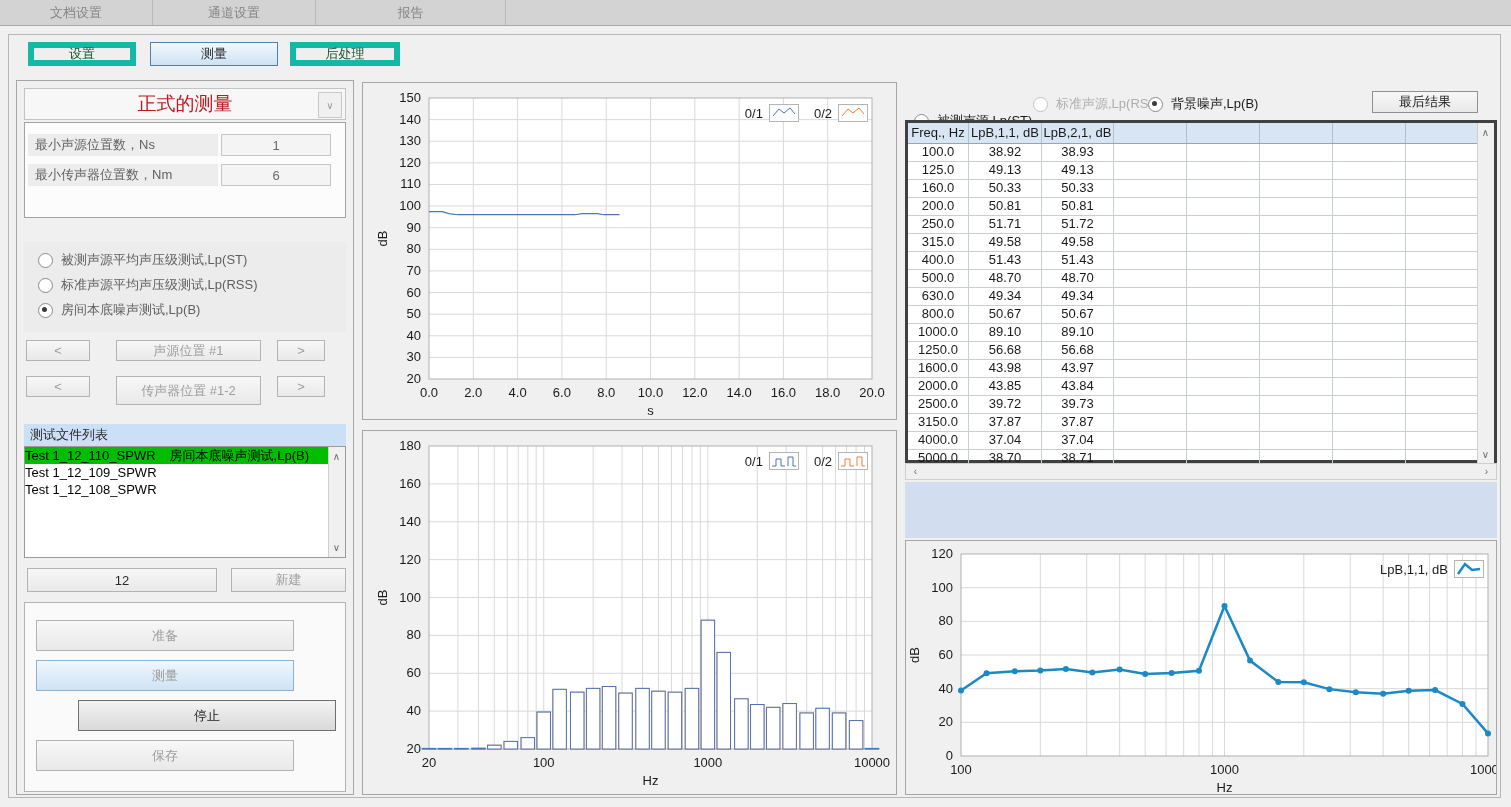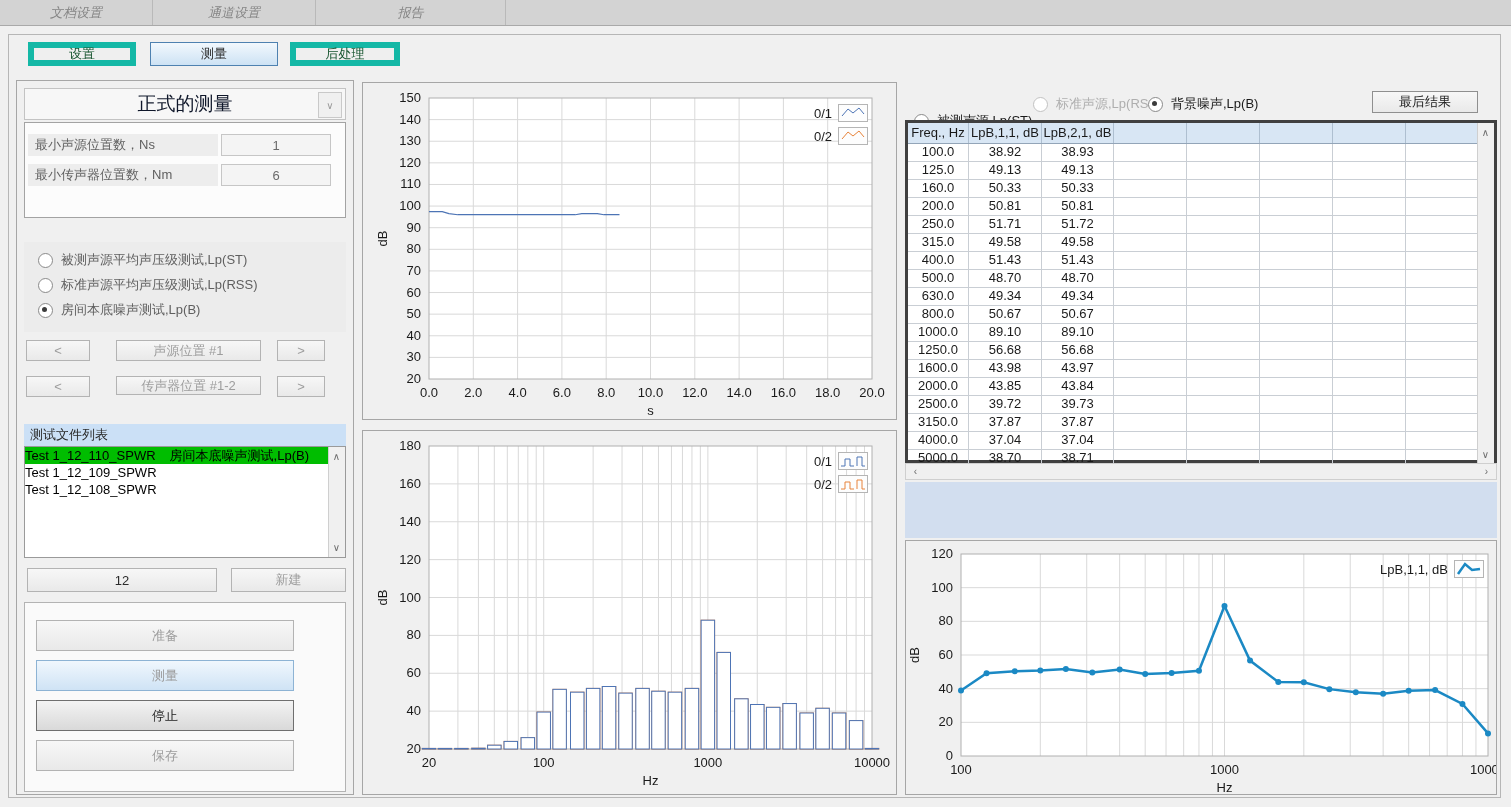--- a/index.html
+++ b/index.html
@@ -1,36 +1,36 @@
 <!DOCTYPE html>
 <html><head>
 <meta charset="utf-8">
 <style>
   html,body{margin:0;padding:0;}
   body{width:1511px;height:807px;background:#f0f0f0;font-family:"Liberation Sans",sans-serif;font-size:13px;color:#222;overflow:hidden;}
   .app{position:relative;width:1511px;height:807px;}
   
-  .tabbar{position:absolute;left:0;top:0;width:1511px;height:25px;background:#d3d3d3;border-bottom:1px solid #a9a9a9;display:flex;font-style:italic;}
+  .tabbar{position:absolute;left:0;top:0;width:1511px;height:25px;background:#d3d3d3;border-bottom:1px solid #a9a9a9;display:flex;}
   .tab{height:25px;line-height:25px;text-align:center;color:#858585;border-right:1px solid #b9b9b9;box-sizing:border-box;cursor:default;}
   .tab.active{background:#f0f0f0;color:#4a4a4a;border-left:1px solid #979797;border-right:1px solid #979797;border-bottom:1px solid #f0f0f0;margin-bottom:-1px;}
   
   .frame{position:absolute;left:8px;top:34px;width:1493px;height:764px;border:1px solid #b6b6b6;background:#f0f0f0;box-sizing:border-box;}
   
   .btn{position:absolute;box-sizing:border-box;border:1px solid #b3b3b3;background:linear-gradient(#f7f7f7,#e9e9e9);color:#9d9d9d;display:flex;align-items:center;justify-content:center;cursor:default;}
-  .btn.dark{border-color:#6f6f6f;background:linear-gradient(#f3f3f3,#d9d9d9);color:#1a1a1a;}
+  .btn.dark{border-color:#6f6f6f;background:linear-gradient(#f3f3f3,#d9d9d9);color:#1a1a1a;margin-left:42px;}
   .btn.bluey{border-color:#8db3d4;background:linear-gradient(#f0f7fd,#cfe3f5);color:#9a9a9a;}
   .subtab{position:absolute;box-sizing:border-box;height:24px;border:6px solid #14b8a6;background:#efefef;color:#14532d;display:flex;align-items:center;justify-content:center;}
   .subtab.active{border:1px solid #4e81b0;background:linear-gradient(#f2f8fd,#cde2f4);color:#2b2b2b;}
   
   .panel{position:absolute;box-sizing:border-box;border:1px solid #a6a6a6;background:#f0f0f0;}
   .whitebox{position:absolute;box-sizing:border-box;border:1px solid #a3a3a3;background:#fcfcfc;}
   .greybox{position:absolute;box-sizing:border-box;background:#ececec;}
   
   .combo{position:absolute;box-sizing:border-box;border:1px solid #c3c3c3;background:#f7f7f7;display:flex;align-items:center;justify-content:center;}
-  .combo .caption{color:#0f172a;font-size:19px;}
+  .combo .caption{color:#b91c1c;font-size:19px;}
   .combo .arrowbox{position:absolute;right:3px;top:3px;width:22px;height:24px;border:1px solid #c9c9c9;background:#f0f0f0;color:#9a9a9a;font-size:10px;display:flex;align-items:center;justify-content:center;}
   .fldlabel{position:absolute;box-sizing:border-box;background:#ededed;color:#5f5f5f;display:flex;align-items:center;padding-left:7px;}
   .fldvalue{position:absolute;box-sizing:border-box;border:1px solid #c6c6c6;background:#f4f4f4;color:#6a6a6a;display:flex;align-items:center;justify-content:center;}
   
   .radiorow{position:absolute;display:flex;align-items:center;gap:8px;color:#5f5f5f;}
   .radio{width:13px;height:13px;border:1px solid #8a8a8a;border-radius:50%;background:#fff;position:relative;flex:0 0 auto;}
   .radio.checked::after{content:'';position:absolute;left:3px;top:3px;width:5px;height:5px;border-radius:50%;background:#3c3c3c;}
   .radio.disabled{border-color:#c2c2c2;}
   .radiorow.dim{color:#aeaeae;}
   .radiorow.strong{color:#1a1a1a;}
@@ -47,21 +47,21 @@
   
   .tablewrap{position:absolute;box-sizing:border-box;border:3px solid #404040;background:#fff;}
   .trow{display:grid;grid-template-columns:61px 73px 72px 73px 73px 73px 73px 1fr;}
   .trow.head{background:#d8e6f4;border-bottom:1px solid #93a5b8;height:20px;line-height:19px;}
   .trow.head .tcell{border-right:1px solid #aebfd0;}
   .trow.body{height:17px;line-height:16px;border-bottom:1px solid #c9ced4;}
   .tcell{box-sizing:border-box;text-align:center;border-right:1px solid #c9ced4;overflow:hidden;color:#1a1a1a;}
   .bluestrip{position:absolute;background:#d2deef;}
   
   .chart{position:absolute;box-sizing:border-box;border:1px solid #a6a6a6;background:#f0f0f0;}
-  .legend{position:absolute;display:flex;flex-direction:column;gap:5px;align-items:flex-end;}
+  .legend{position:absolute;display:flex;flex-direction:row;gap:15px;align-items:flex-end;}
   .legend-row{display:flex;align-items:center;gap:6px;height:18px;}
   .legend-label{color:#1a1a1a;}
   .legend-icon{width:30px;height:18px;box-sizing:border-box;border:1px solid #b5b5b5;background:#fdfdfd;display:flex;align-items:center;justify-content:center;}
 </style>
 </head>
 <body>
 
 <div class="app">
 
   <div class="tabbar">
@@ -101,21 +101,21 @@
   <div class="radiorow" style="left:38px;top:301px;">
     <span class="radio checked"></span>
     <span>房间本底噪声测试,Lp(B)</span>
   </div>
 
   <div class="btn" style="left:26px;top:340px;width:64px;height:21px;">&lt;</div>
   <div class="btn" style="left:116px;top:340px;width:145px;height:21px;">声源位置 #1</div>
   <div class="btn" style="left:277px;top:340px;width:48px;height:21px;">&gt;</div>
 
   <div class="btn" style="left:26px;top:376px;width:64px;height:21px;">&lt;</div>
-  <div class="btn" style="left:116px;top:376px;width:145px;height:19px;">传声器位置 #1-2</div>
+  <div class="btn" style="left:116px;top:376px;width:145px;height:29px;">传声器位置 #1-2</div>
   <div class="btn" style="left:277px;top:376px;width:48px;height:21px;">&gt;</div>
 
   <div class="listheader" style="left:24px;top:424px;width:322px;height:22px;">测试文件列表</div>
   <div class="listbox" style="left:24px;top:446px;width:322px;height:112px;">
     <div>
         <div class="listitem selected"><span>Test 1_12_110_SPWR</span><span class="note">房间本底噪声测试,Lp(B)</span></div>
         <div class="listitem"><span>Test 1_12_109_SPWR</span></div>
         <div class="listitem"><span>Test 1_12_108_SPWR</span></div>
       </div>
     <div class="vscroll" style="right:0;top:0;height:110px;">

